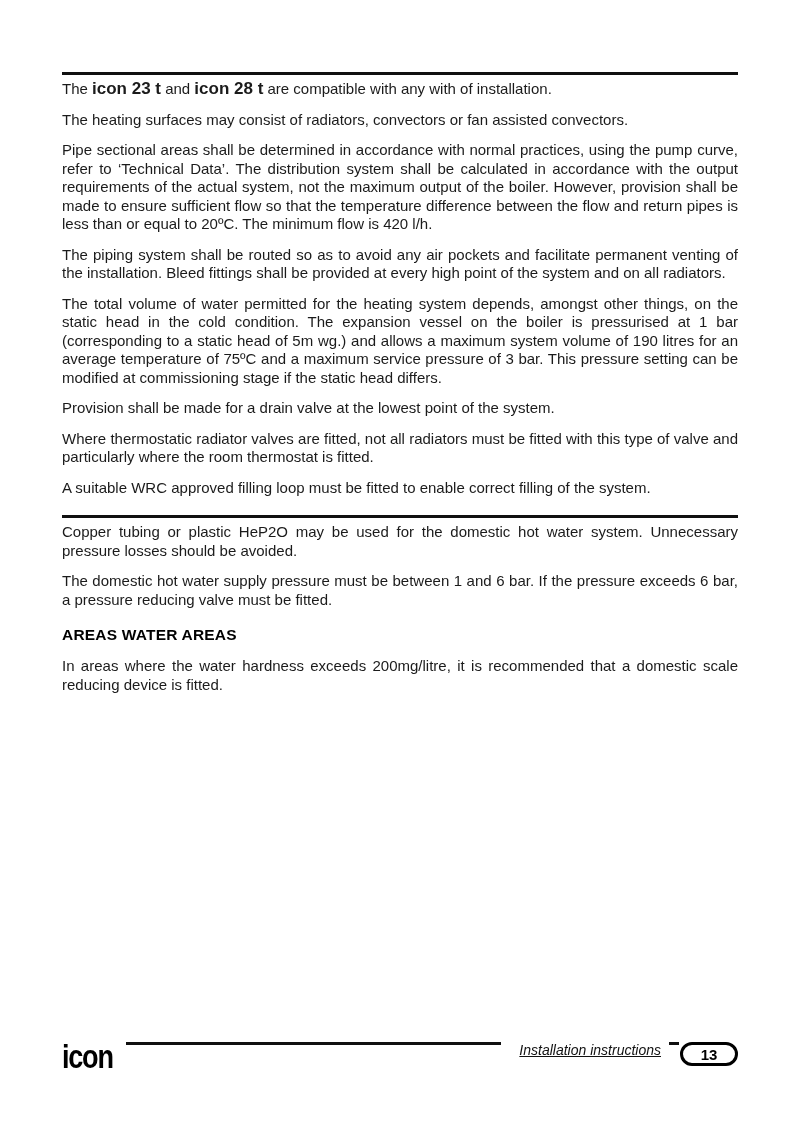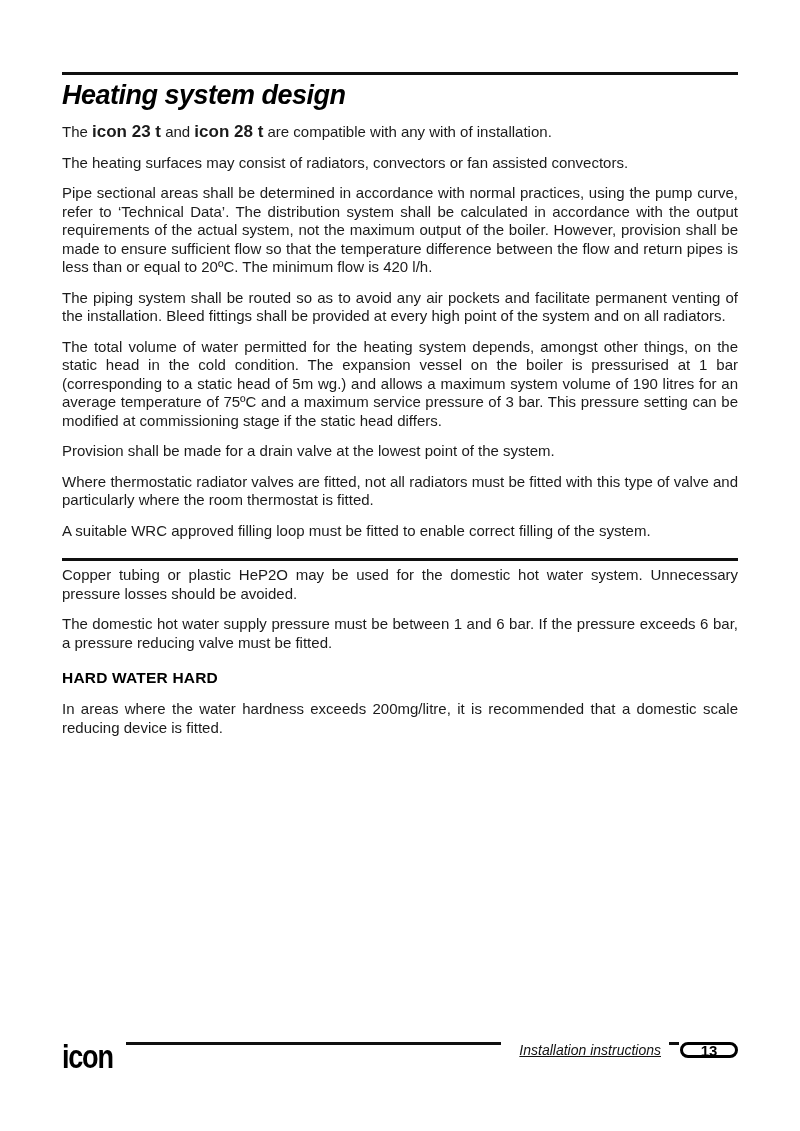--- a/index.html
+++ b/index.html
@@ -108,21 +108,21 @@
 
   .footer-dash {
     width: 10px;
     height: 3px;
     background: #101010;
     margin-right: 1px;
   }
 
   .page-number-pill {
     width: 58px;
-    height: 16px;
+    height: 24px;
     border: 3px solid #000000;
     border-radius: 12px;
     background: #ffffff;
     display: flex;
     align-items: center;
     justify-content: center;
   }
 
   .page-number {
     font-weight: bold;
@@ -132,35 +132,34 @@
   }
 </style>
 </head>
 <body>
 
 <div class="page">
 
   <div class="content">
       <section class="doc-section">
         <div class="section-rule"></div>
-        <h1 class="section-title">Heating system design</h1>
         <p class="body-paragraph"><span class="">The </span><span class="run-brand">icon 23 t</span><span class=""> and </span><span class="run-brand">icon 28 t</span><span class=""> are compatible with any with of installation.</span></p>
         <p class="body-paragraph"><span class="">The heating surfaces may consist of radiators, convectors or fan assisted convectors.</span></p>
         <p class="body-paragraph"><span class="">Pipe sectional areas shall be determined in accordance with normal practices, using the pump curve, refer to ‘Technical Data’. The distribution system shall be calculated in accordance with the output requirements of the actual system, not the maximum output of the boiler. However, provision shall be made to ensure sufficient flow so that the temperature difference between the flow and return pipes is less than or equal to 20ºC. The minimum flow is 420 l/h.</span></p>
         <p class="body-paragraph"><span class="">The piping system shall be routed so as to avoid any air pockets and facilitate permanent venting of the installation. Bleed fittings shall be provided at every high point of the system and on all radiators.</span></p>
         <p class="body-paragraph"><span class="">The total volume of water permitted for the heating system depends, amongst other things, on the static head in the cold condition. The expansion vessel on the boiler is pressurised at 1 bar (corresponding to a static head of 5m wg.) and allows a maximum system volume of 190 litres for an average temperature of 75ºC and a maximum service pressure of 3 bar. This pressure setting can be modified at commissioning stage if the static head differs.</span></p>
         <p class="body-paragraph"><span class="">Provision shall be made for a drain valve at the lowest point of the system.</span></p>
         <p class="body-paragraph"><span class="">Where thermostatic radiator valves are fitted, not all radiators must be fitted with this type of valve and particularly where the room thermostat is fitted.</span></p>
         <p class="body-paragraph"><span class="">A suitable WRC approved filling loop must be fitted to enable correct filling of the system.</span></p>
       </section>
       <section class="doc-section">
         <div class="section-rule"></div>
         <p class="body-paragraph"><span class="">Copper tubing or plastic HeP2O may be used for the domestic hot water system. Unnecessary pressure losses should be avoided.</span></p>
         <p class="body-paragraph"><span class="">The domestic hot water supply pressure must be between 1 and 6 bar. If the pressure exceeds 6 bar, a pressure reducing valve must be fitted.</span></p>
-        <h3 class="subheading">HARD WATER HARD</h3>
+        <h3 class="subheading">AREAS WATER AREAS</h3>
         <p class="body-paragraph"><span class="">In areas where the water hardness exceeds 200mg/litre, it is recommended that a domestic scale reducing device is fitted.</span></p>
       </section>
     </div>
 
   <div class="page-footer">
     <span class="footer-logo">icon</span>
     <span class="footer-rule"></span>
     <span class="footer-label">Installation instructions</span>
     <span class="footer-dash"></span>
     <span class="page-number-pill">

